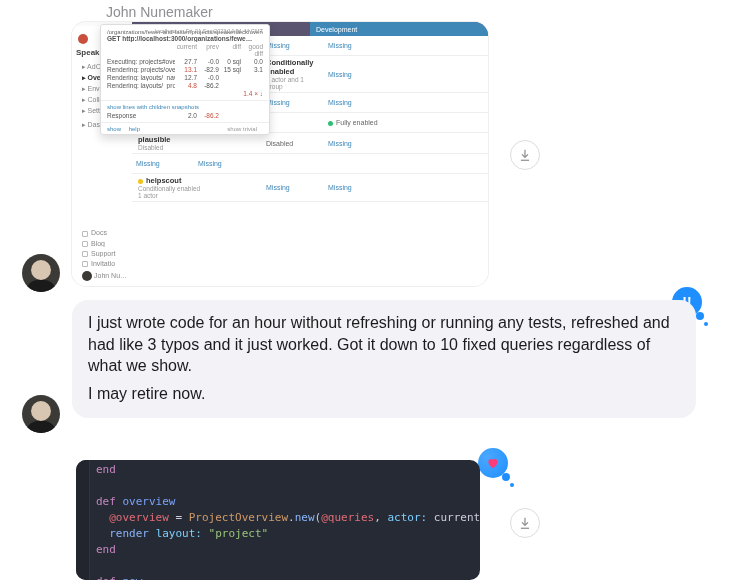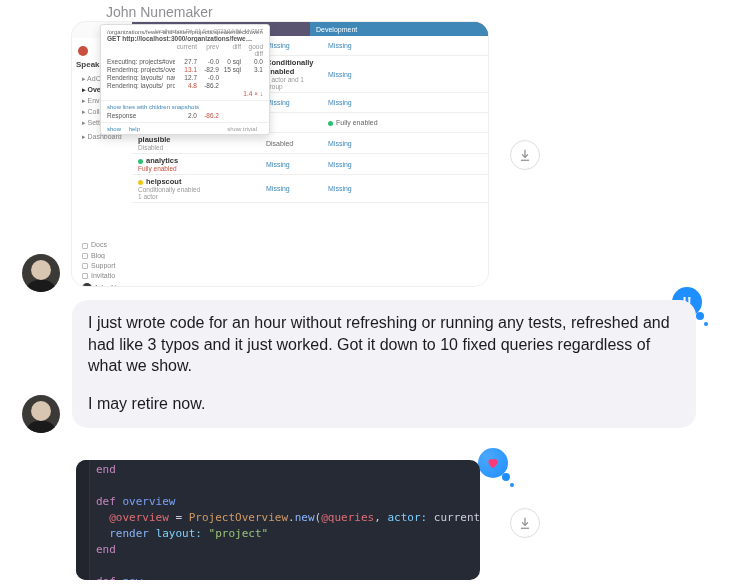--- a/index.html
+++ b/index.html
@@ -70,21 +70,21 @@
     left: 72px;
     width: 416px;
     height: 264px;
     border-radius: 14px;
     background: #fafafa;
     box-shadow: 0 0 0 1px #eee;
     overflow: hidden;
   }
   .shot1 .sidebar {
     position: absolute;
-    left: 0; top: 16px;
+    left: 0; top: 4px;
     width: 60px;
     height: 100%;
     background: #fff;
     padding: 6px 4px;
     font-size: 7px;
     color: #888;
   }
   .shot1 .sidebar .logo {
     width: 10px; height: 10px;
     border-radius: 50%;
@@ -199,21 +199,21 @@
     top: 300px;
     left: 72px;
     width: 624px;
     background: #f2f2f7;
     border-radius: 16px;
     padding: 12px 16px 14px;
     font-size: 16px;
     line-height: 1.35;
     color: #1c1c1e;
   }
-  .msg-bubble p + p { margin-top: 16px; }
+  .msg-bubble p + p { margin-top: 6px; }
 
   .react-bubble {
     position: absolute;
     width: 30px; height: 30px;
     border-radius: 50%;
     display: flex;
     align-items: center;
     justify-content: center;
     color: #fff;
     font-weight: 700;
@@ -345,21 +345,20 @@
     </div>
     <div class="row">
       <div class="c1">
           <div class="name">plausible</div>
           <div class="sub">Disabled</div>
         </div>
       <div class="c2"><span>Disabled</span></div>
       <div class="c3"><span class="tag">Missing</span></div>
     </div>
     <div class="row">
-      <div class="c1"><span class="dot green"></span><span class="name">analytics</span><div class="sub red">Fully enabled</div></div>
       <div class="c2"><span class="tag">Missing</span></div>
       <div class="c3"><span class="tag">Missing</span></div>
     </div>
     <div class="row">
       <div class="c1"><span class="dot yel"></span><span class="name">helpscout</span><div class="sub">Conditionally enabled</div><div class="sub">1 actor</div></div>
       <div class="c2"><span class="tag">Missing</span></div>
       <div class="c3"><span class="tag">Missing</span></div>
     </div>
   </div>
 

